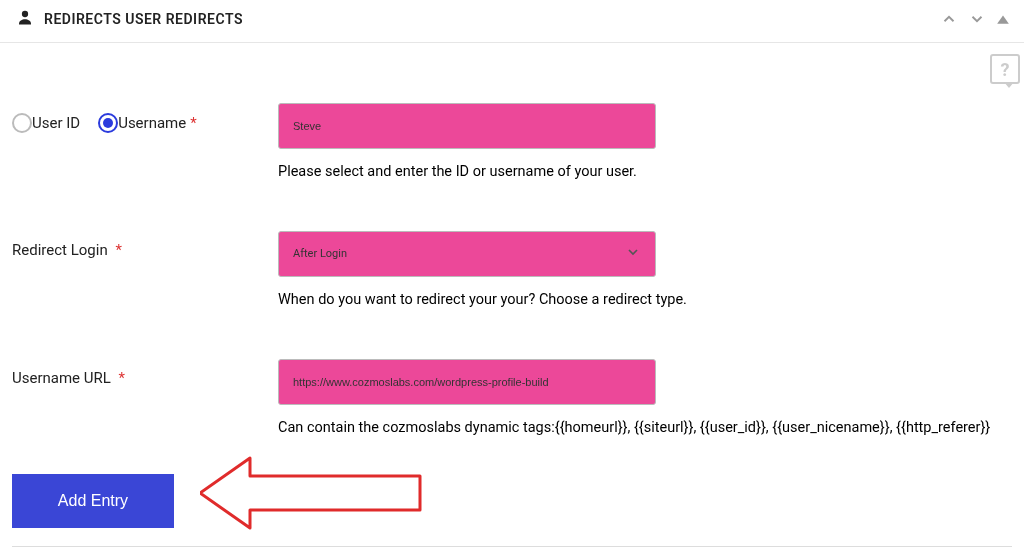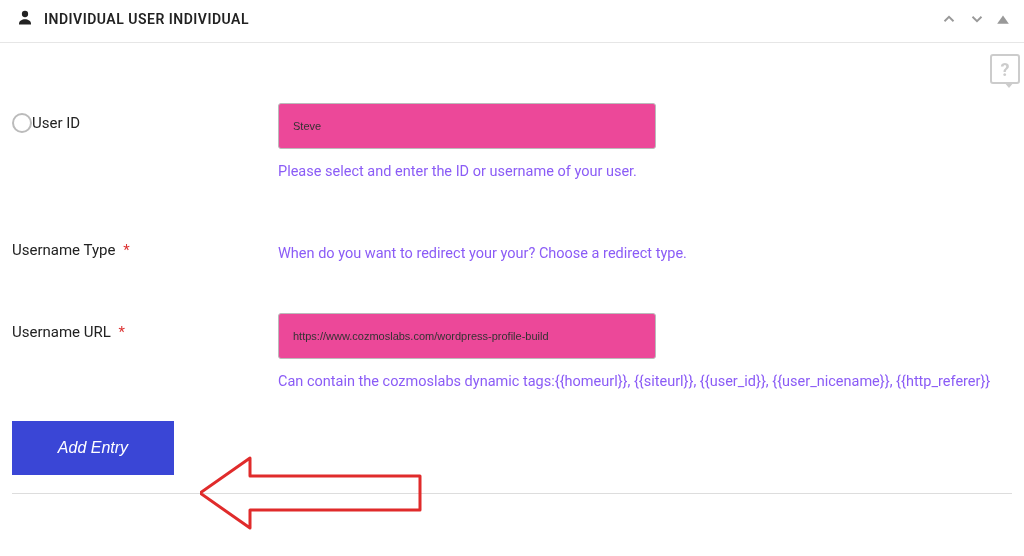--- a/index.html
+++ b/index.html
@@ -122,36 +122,35 @@
       background: #ec4899;
     }
     .select-input {
       display: flex;
       align-items: center;
       justify-content: space-between;
       cursor: pointer;
     }
     .helper-text {
       margin-top: 12px;
-      color: #8b5cf6;
+      color: #000000;
       font-size: 14.5px;
       line-height: 1.5;
     }
     .form-block { margin-bottom: 48px; }
 
     .btn-primary {
       background: #3a46d6;
       color: #fff;
       border: none;
       width: 162px;
       height: 54px;
       font-size: 16px;
       cursor: pointer;
-      margin-top: 13px;
-      font-style: italic;
+      margin-top: 20px;
     }
 
     .divider-bottom {
       border-top: 1px solid #ddd;
       margin: 18px 12px 0 12px;
     }
 
     .annotation-arrow {
       position: absolute;
       left: 200px;
@@ -163,21 +162,21 @@
 <body>
 
 <div class="panel-header">
   <div class="panel-title-wrap">
     <span>
       <svg width="18" height="18" viewBox="0 0 24 24" fill="#222">
         <circle cx="12" cy="8" r="4.2"></circle>
         <path d="M4 21c0-4 4-6 8-6s8 2 8 6v1H4v-1z"></path>
       </svg>
     </span>
-    <span class="panel-title">INDIVIDUAL USER INDIVIDUAL</span>
+    <span class="panel-title">REDIRECTS USER REDIRECTS</span>
   </div>
   <div class="panel-controls">
     <span class="ctl">
       <svg width="18" height="18" viewBox="0 0 24 24" fill="none" stroke="#999" stroke-width="2.5">
           <polyline points="6 15 12 9 18 15"></polyline>
         </svg>
     </span>
     <span class="ctl">
       <svg width="18" height="18" viewBox="0 0 24 24" fill="none" stroke="#999" stroke-width="2.5">
           <polyline points="6 9 12 15 18 9"></polyline>
@@ -200,36 +199,51 @@
 <div class="form-area">
 
   <div class="form-block">
     <div class="form-row first">
       <div class="label-col">
         <div class="radio-set">
           <div class="radio-opt">
             <span class="radio-outer"></span>
             <span>User ID</span>
           </div>
+          <div class="radio-opt">
+            <span class="radio-outer selected">
+                <span class="radio-inner"></span>
+              </span>
+            <span>Username</span>
+            <span class="req">*</span>
+          </div>
         </div>
       </div>
       <div class="field-col">
         <input type="text" class="text-input" value="Steve" style="">
         <div class="helper-text">Please select and enter the ID or username of your user.</div>
       </div>
     </div>
   </div>
 
   <div class="form-block">
     <div class="form-row">
       <div class="label-col">
-        <span>Username Type</span>
+        <span>Redirect Login</span>
         <span class="req">*</span>
       </div>
       <div class="field-col">
+        <div class="select-input">
+          <span>After Login</span>
+          <span>
+            <svg width="16" height="16" viewBox="0 0 24 24" fill="none" stroke="#555" stroke-width="2.5">
+                <polyline points="6 9 12 15 18 9"></polyline>
+              </svg>
+          </span>
+        </div>
         <div class="helper-text">When do you want to redirect your your? Choose a redirect type.</div>
       </div>
     </div>
   </div>
 
   <div class="form-block" style="margin-bottom: 16px;">
     <div class="form-row">
       <div class="label-col">
         <span>Username URL</span>
         <span class="req">*</span>

